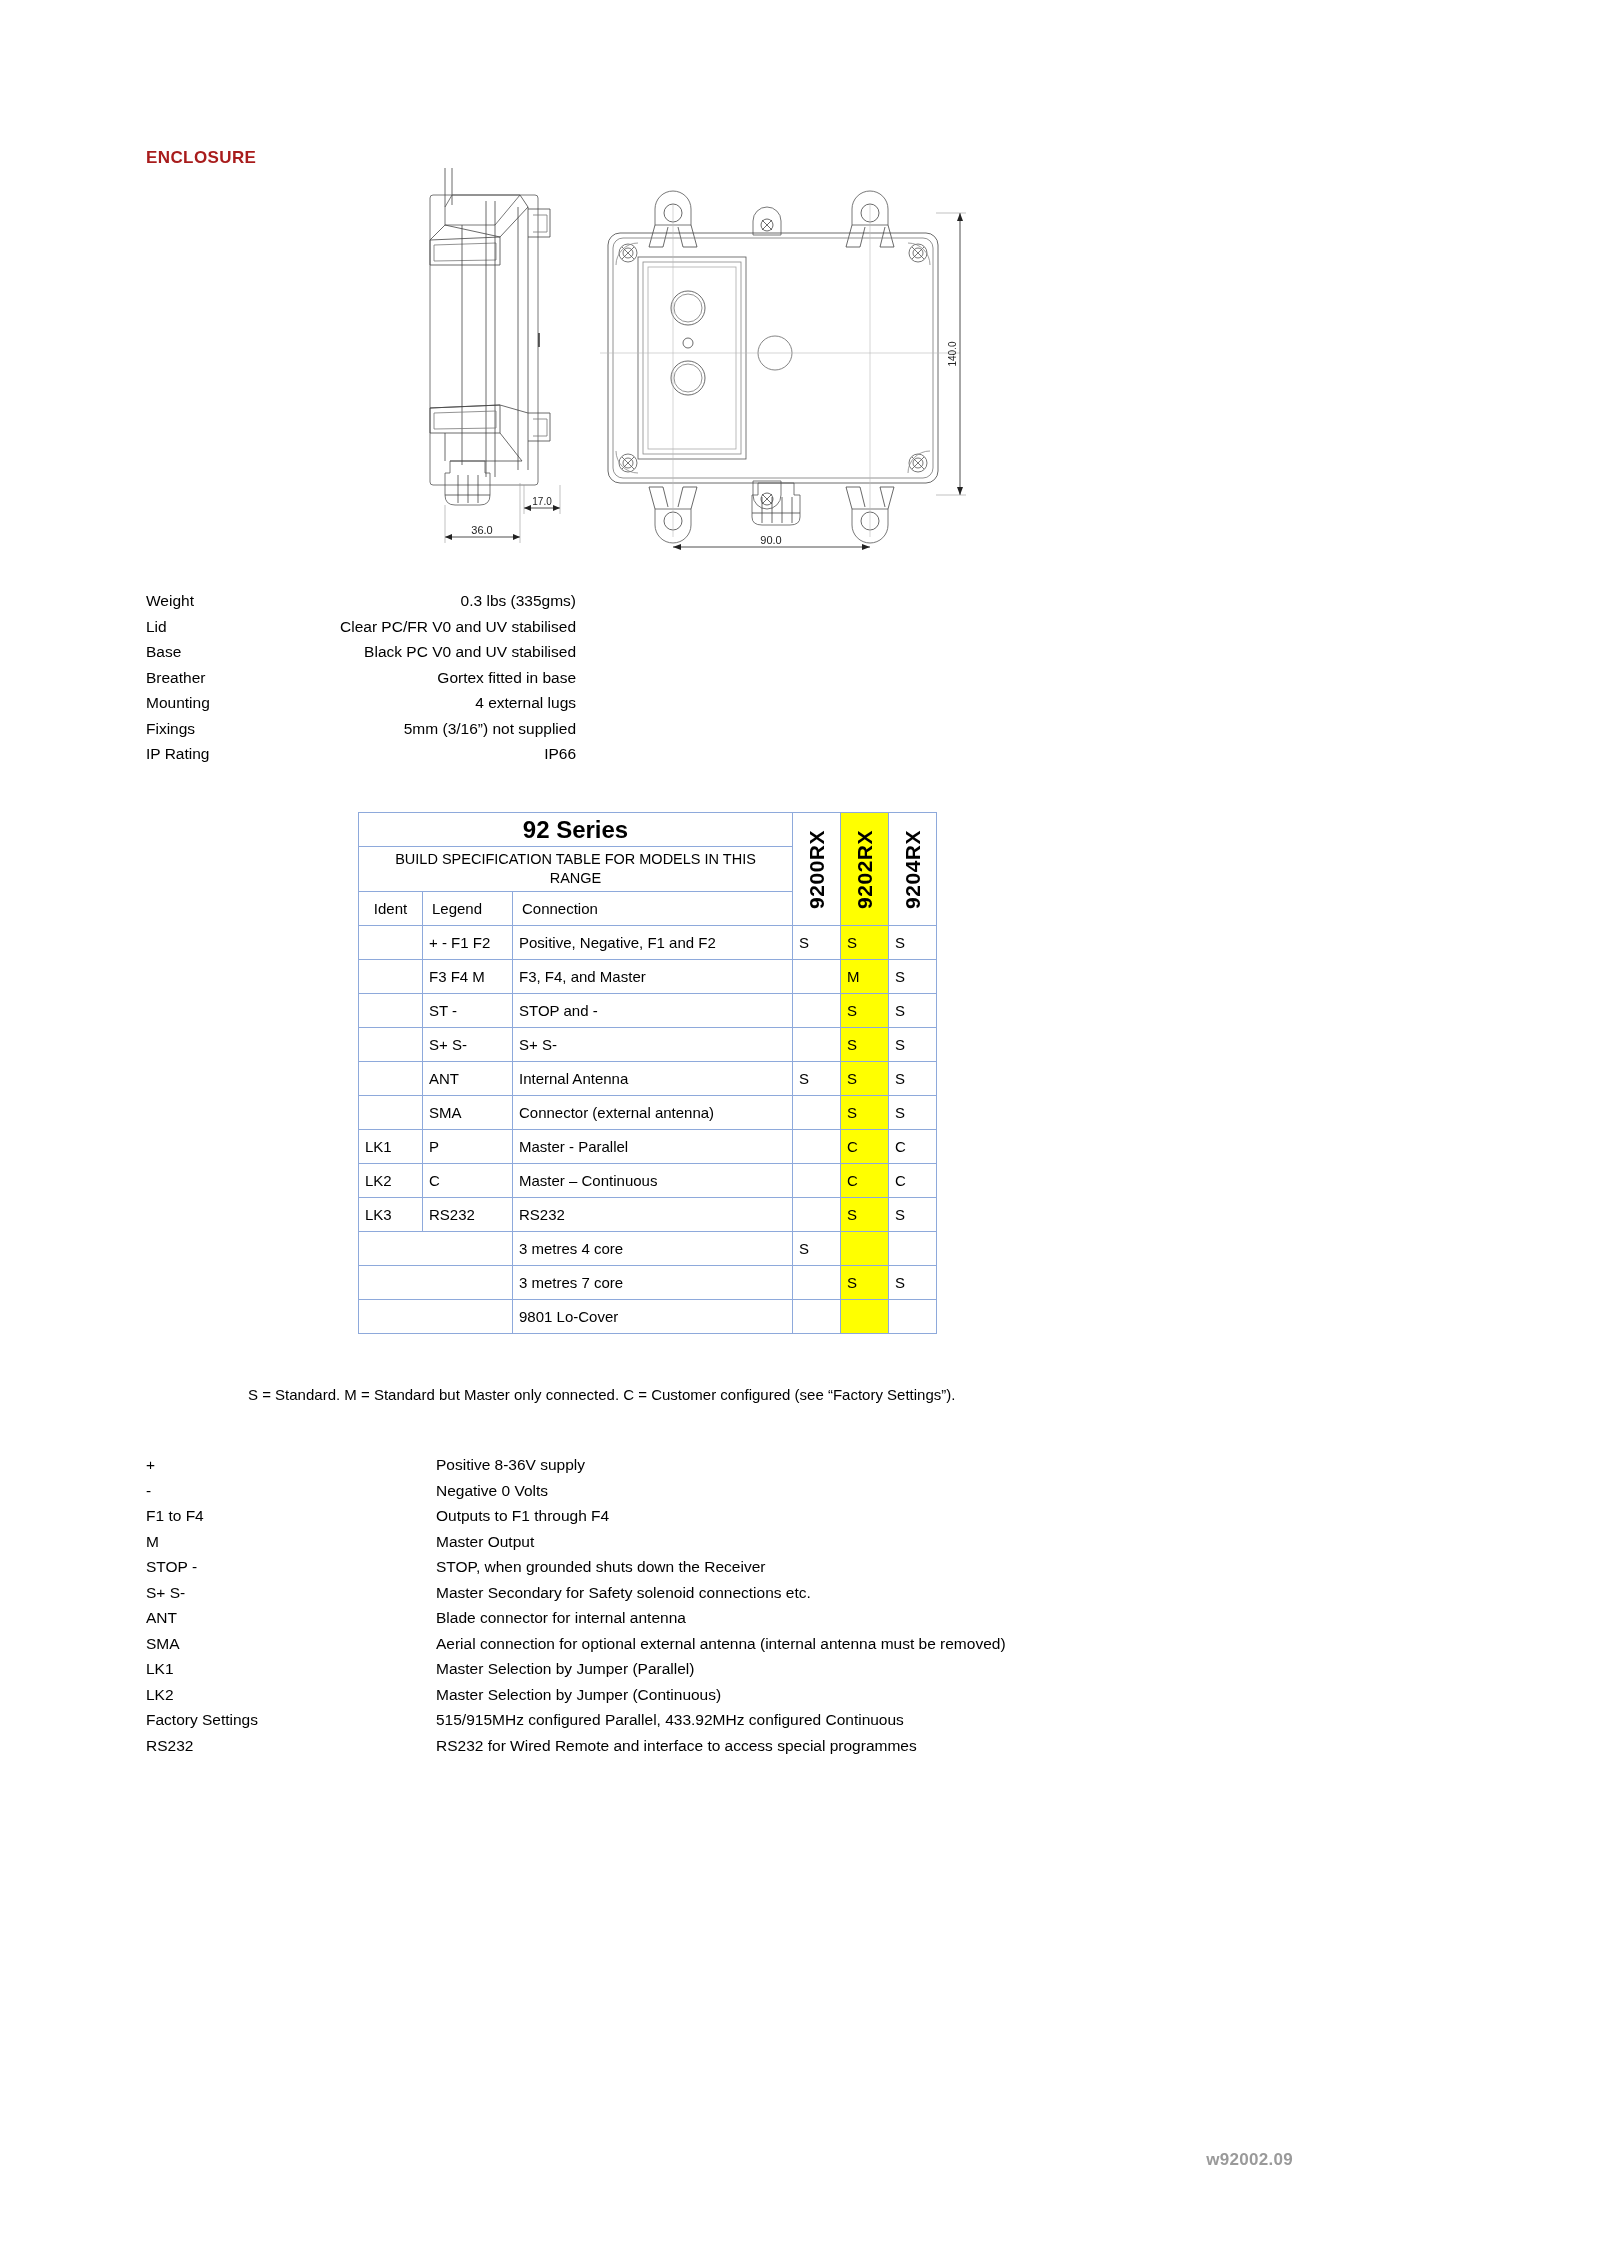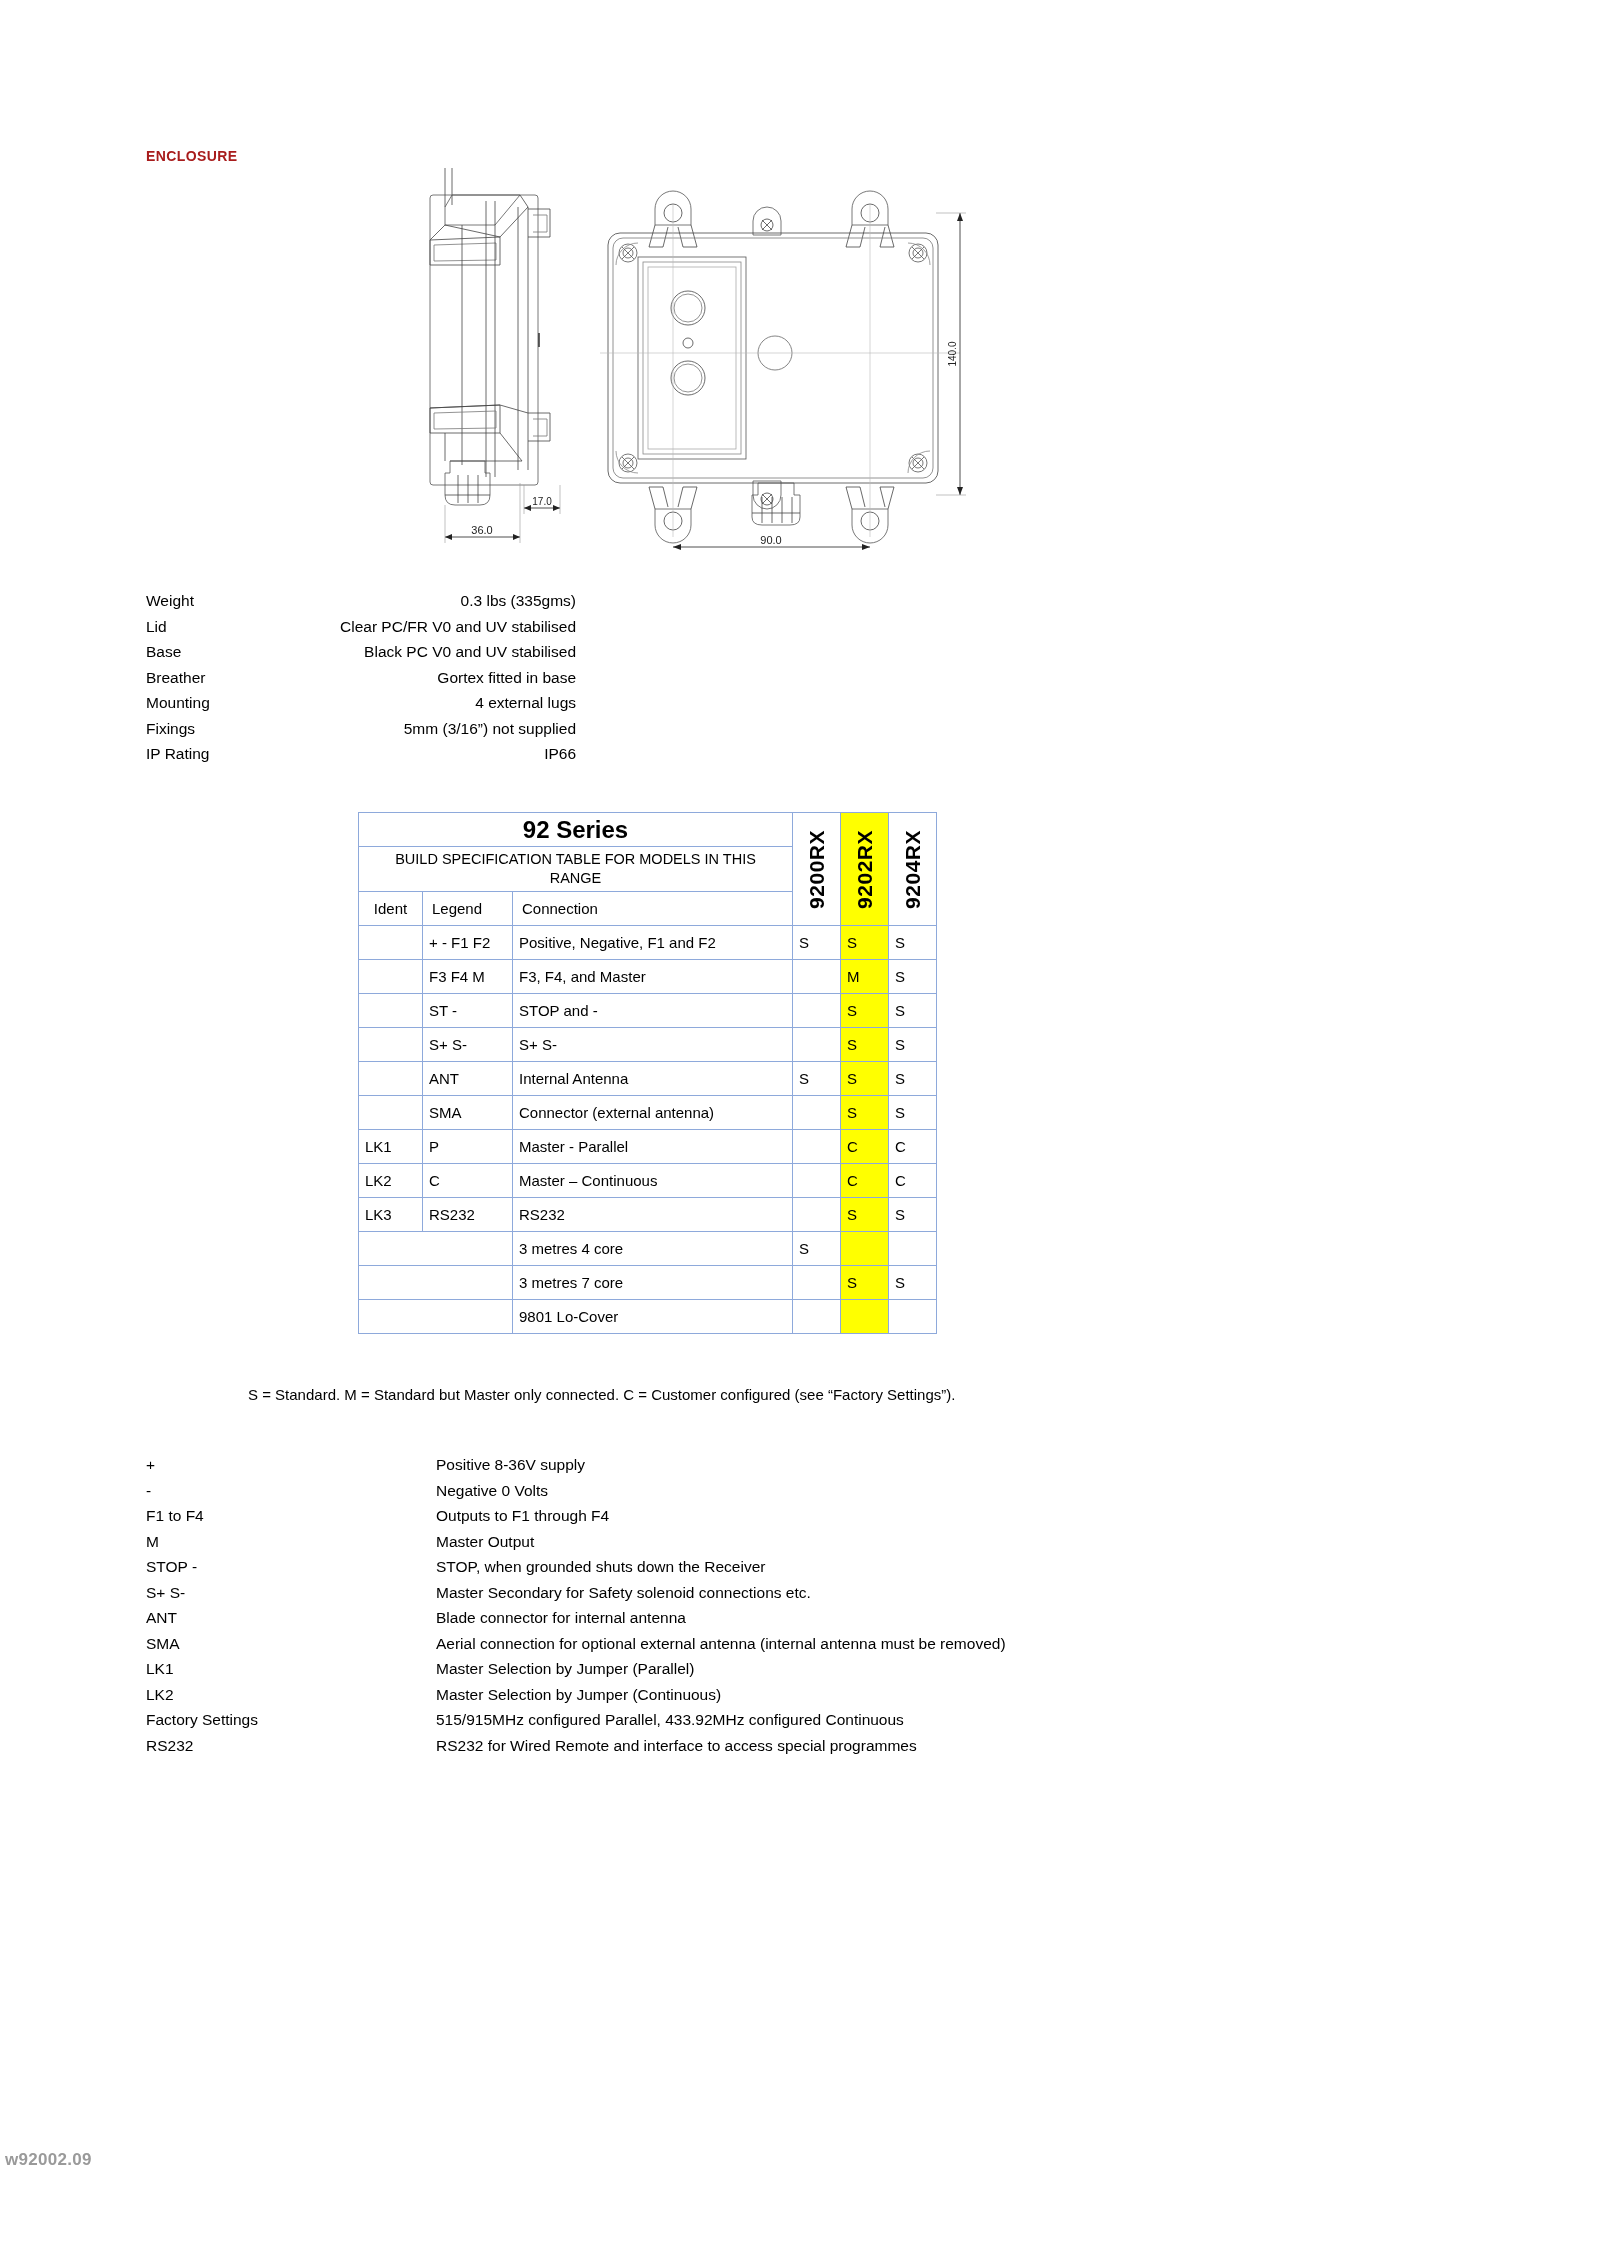--- a/index.html
+++ b/index.html
@@ -19,21 +19,21 @@
     left: 0; top: 0;
     width: 1600px;
     height: 2263px;
   }
 
   
   .enclosure-heading {
     position: absolute;
     left: 146px;
     top: 148px;
-    font-size: 14px;
+    font-size: 17px;
     font-weight: bold;
     letter-spacing: 0.4px;
     color: #A81C1C;
     text-align: center;
   }
 
   
   .drawing {
     position: absolute;
     left: 400px;
@@ -135,24 +135,24 @@
     font-size: 15.5px;
     line-height: 25.5px;
   }
   .gloss-row { display: flex; }
   .gloss-term { width: 290px; flex: 0 0 290px; }
   .gloss-def { white-space: nowrap; }
 
   
   .footer-code {
     position: absolute;
-    left: 5px;
+    left: 13px;
     top: 2150px;
     width: 1280px;
-    text-align: left;
+    text-align: right;
     font-size: 17px;
     font-weight: bold;
     color: #9A9A9A;
     letter-spacing: 0.3px;
   }
 </style>
 </head>
 <body>
 
 <div class="page">

